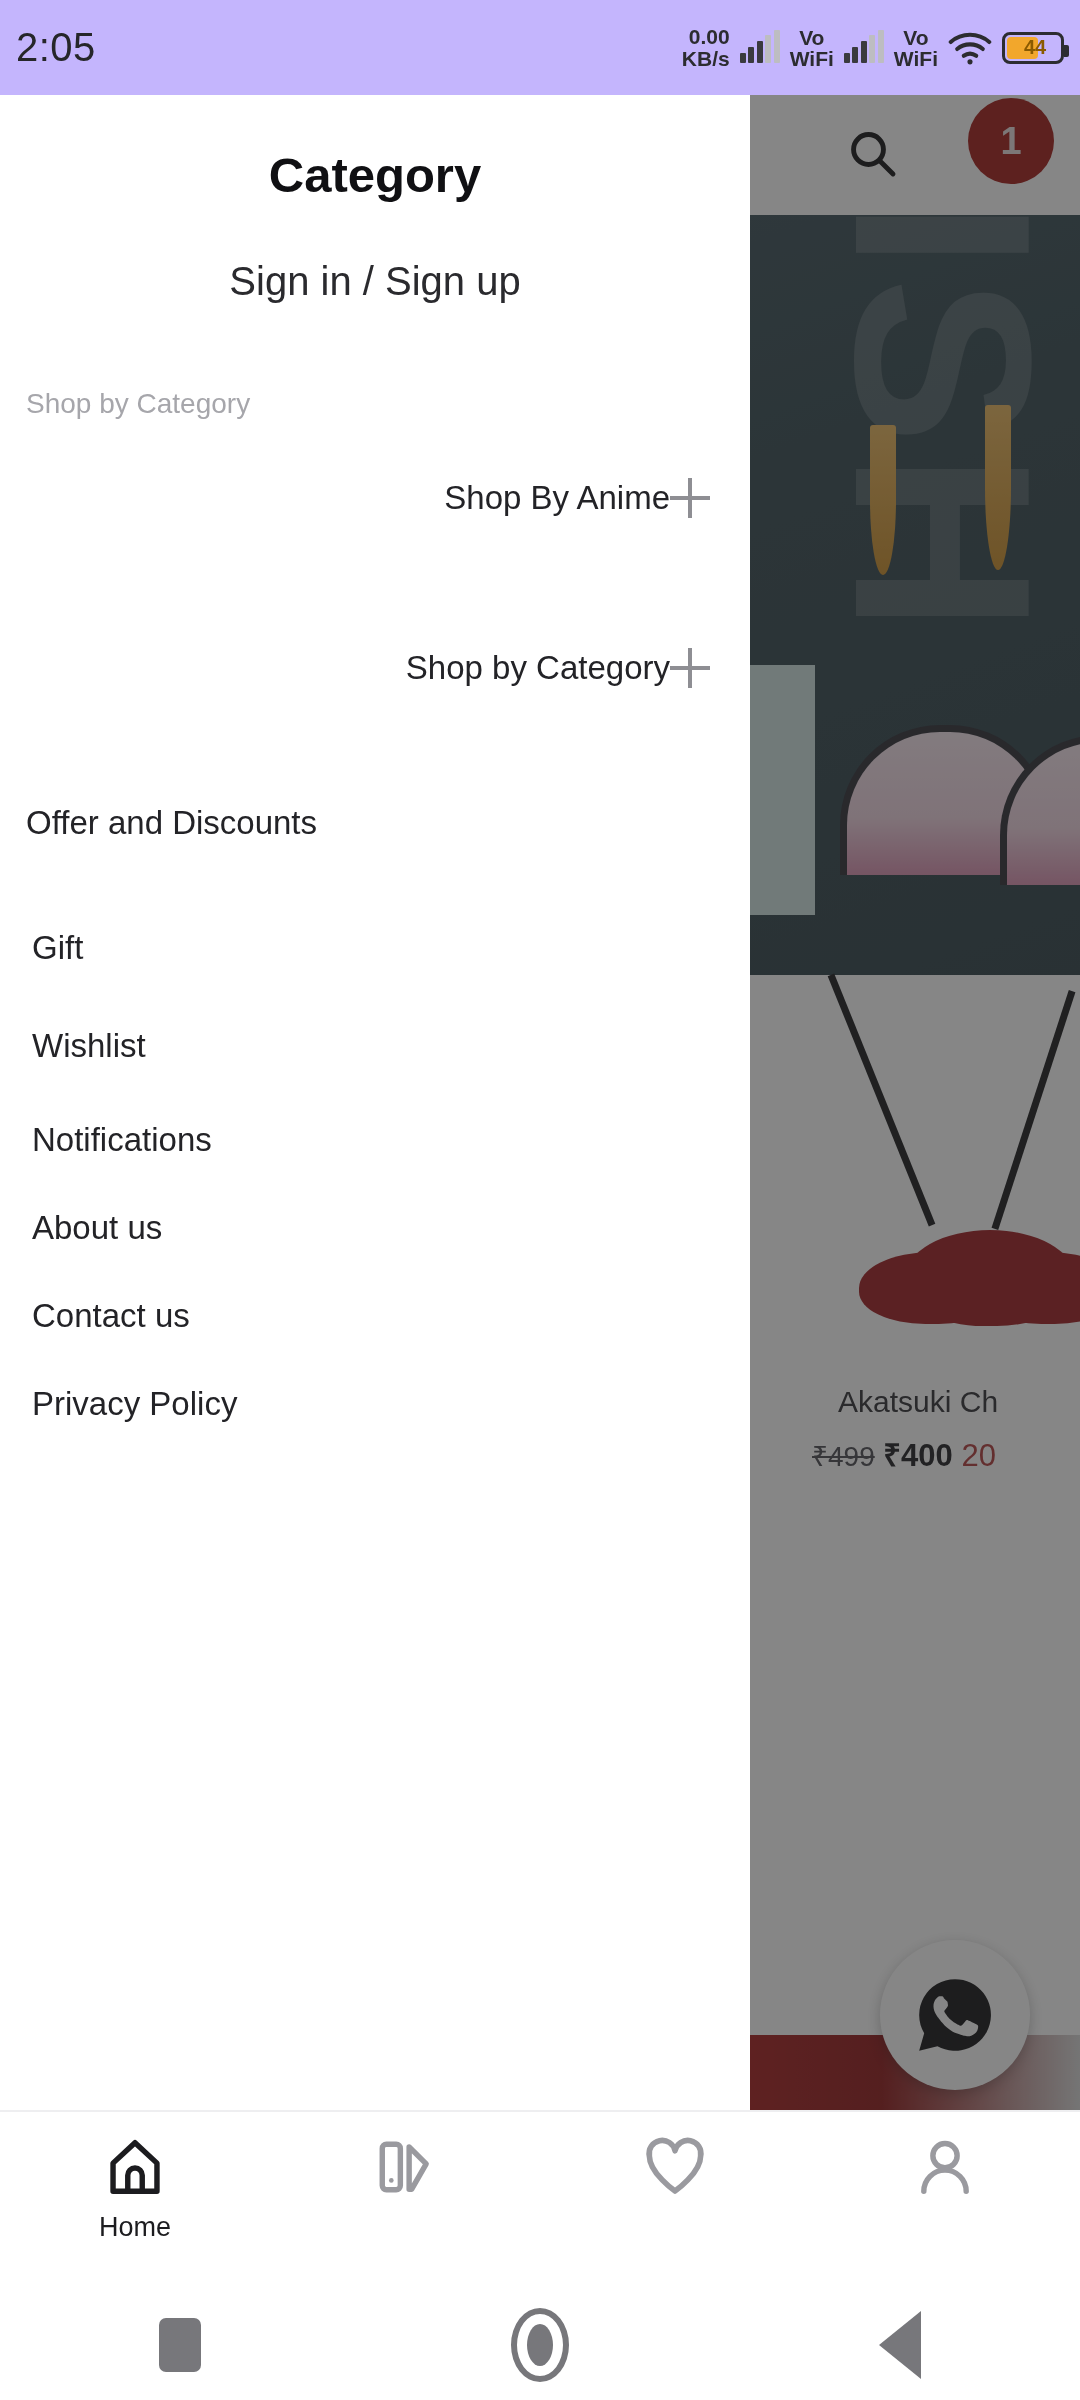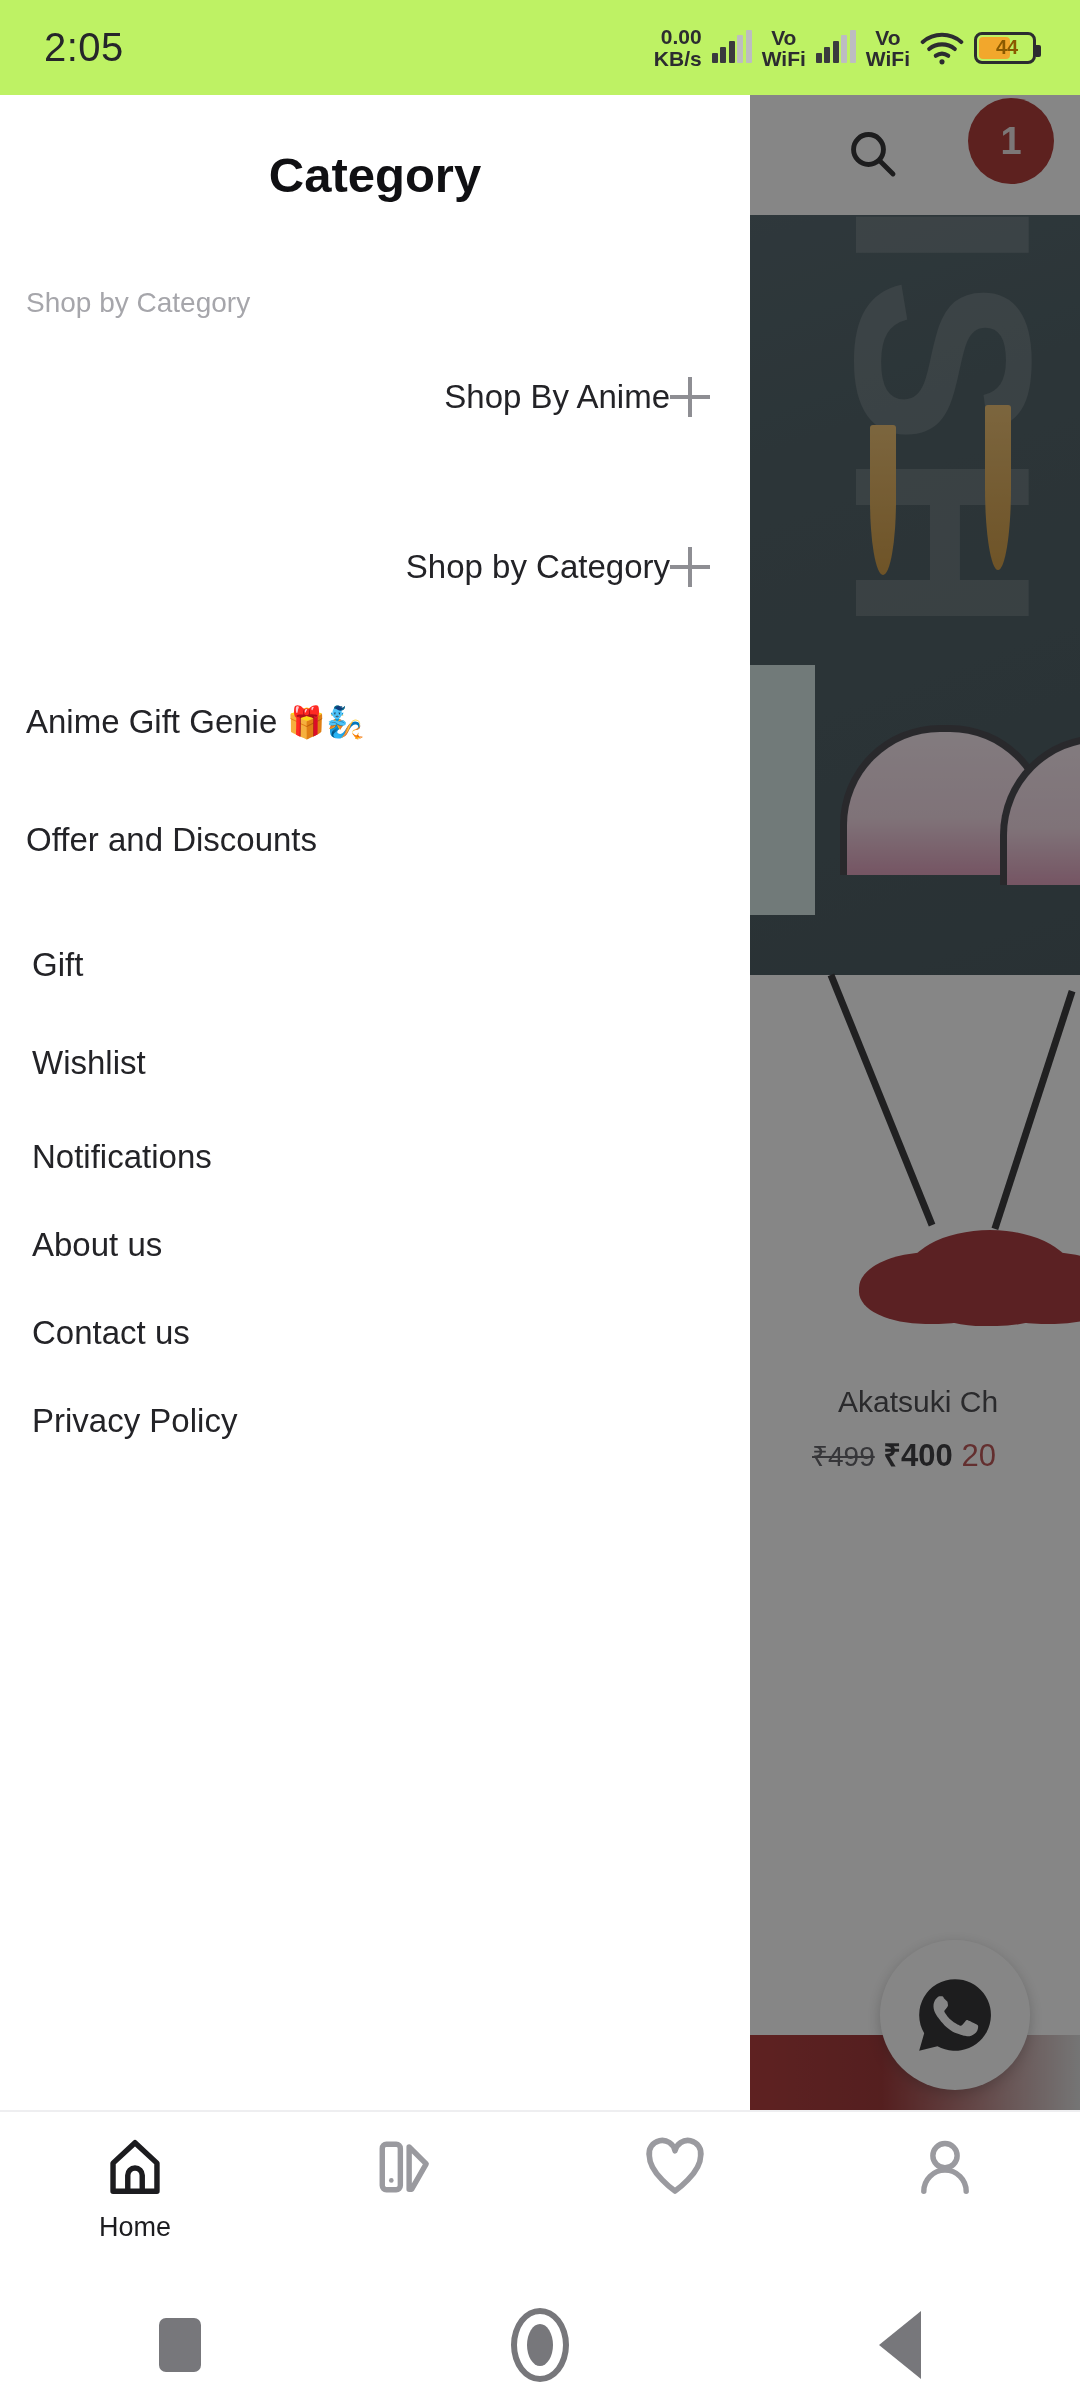--- a/index.html
+++ b/index.html
@@ -7,22 +7,22 @@
     width: 1080px; height: 2400px;
     background: #ffffff;
     font-family: "Liberation Sans", sans-serif;
     overflow: hidden;
   }
   #screen { position: relative; width: 1080px; height: 2400px; background: #fff; overflow: hidden; }
 
   
   #status-bar {
     position: absolute; top: 0; left: 0; width: 1080px; height: 95px;
-    background: #bef264; display: flex; align-items: center;
-    padding: 0 44px; z-index: 60;
+    background: #c4b5fd; display: flex; align-items: center;
+    padding: 0 16px; z-index: 60;
   }
   #status-time { font-size: 40px; color: #26262a; letter-spacing: .5px; }
   #status-right { margin-left: auto; display: flex; align-items: center; gap: 10px; }
   .net-speed { display: flex; flex-direction: column; align-items: flex-end; line-height: 1.02; }
   .net-speed span { font-size: 21px; font-weight: bold; color: #2c2c30; }
   .sig { display: flex; align-items: flex-end; gap: 2.5px; height: 30px; }
   .sig i { display: block; width: 6px; border-radius: 1px; background: #3a3a3e; }
   .sig i.b1 { height: 10px; } .sig i.b2 { height: 16px; }
   .sig i.b3 { height: 22px; } .sig i.b4 { height: 28px; background:#bdbdc1; }
   .sig i.b5 { height: 33px; background:#bdbdc1; }
@@ -165,39 +165,36 @@
       </svg>
     </div>
   </div>
 
   <div id="scrim"></div>
 
   <div id="drawer">
 
     <div id="drawer-welcome">Category</div>
 
+    <div id="drawer-signin">Sign in / Sign up</div>
 
     <div id="section-label">Shop by Category</div>
 
     <div style="margin-top:28px;">
       <div class="exp-row">
         <span class="lbl">Shop By Anime</span>
         <span class="plus"></span>
       </div>
       <div class="exp-row" style="margin-top:70px;">
         <span class="lbl">Shop by Category</span>
         <span class="plus"></span>
       </div>
     </div>
 
     <div style="margin-top:62px;">
-      <div class="link-row">
-        <span>Anime Gift Genie</span>
-        <span class="emoji">🎁🧞</span>
-      </div>
       <div class="link-row" style="margin-top:32px;">
         <span>Offer and Discounts</span>
       </div>
     </div>
 
     <div style="margin-top:42px;">
       <div class="link-row sub">
         <span>Gift</span>
       </div>
       <div class="link-row sub" style="margin-top:18px;">

